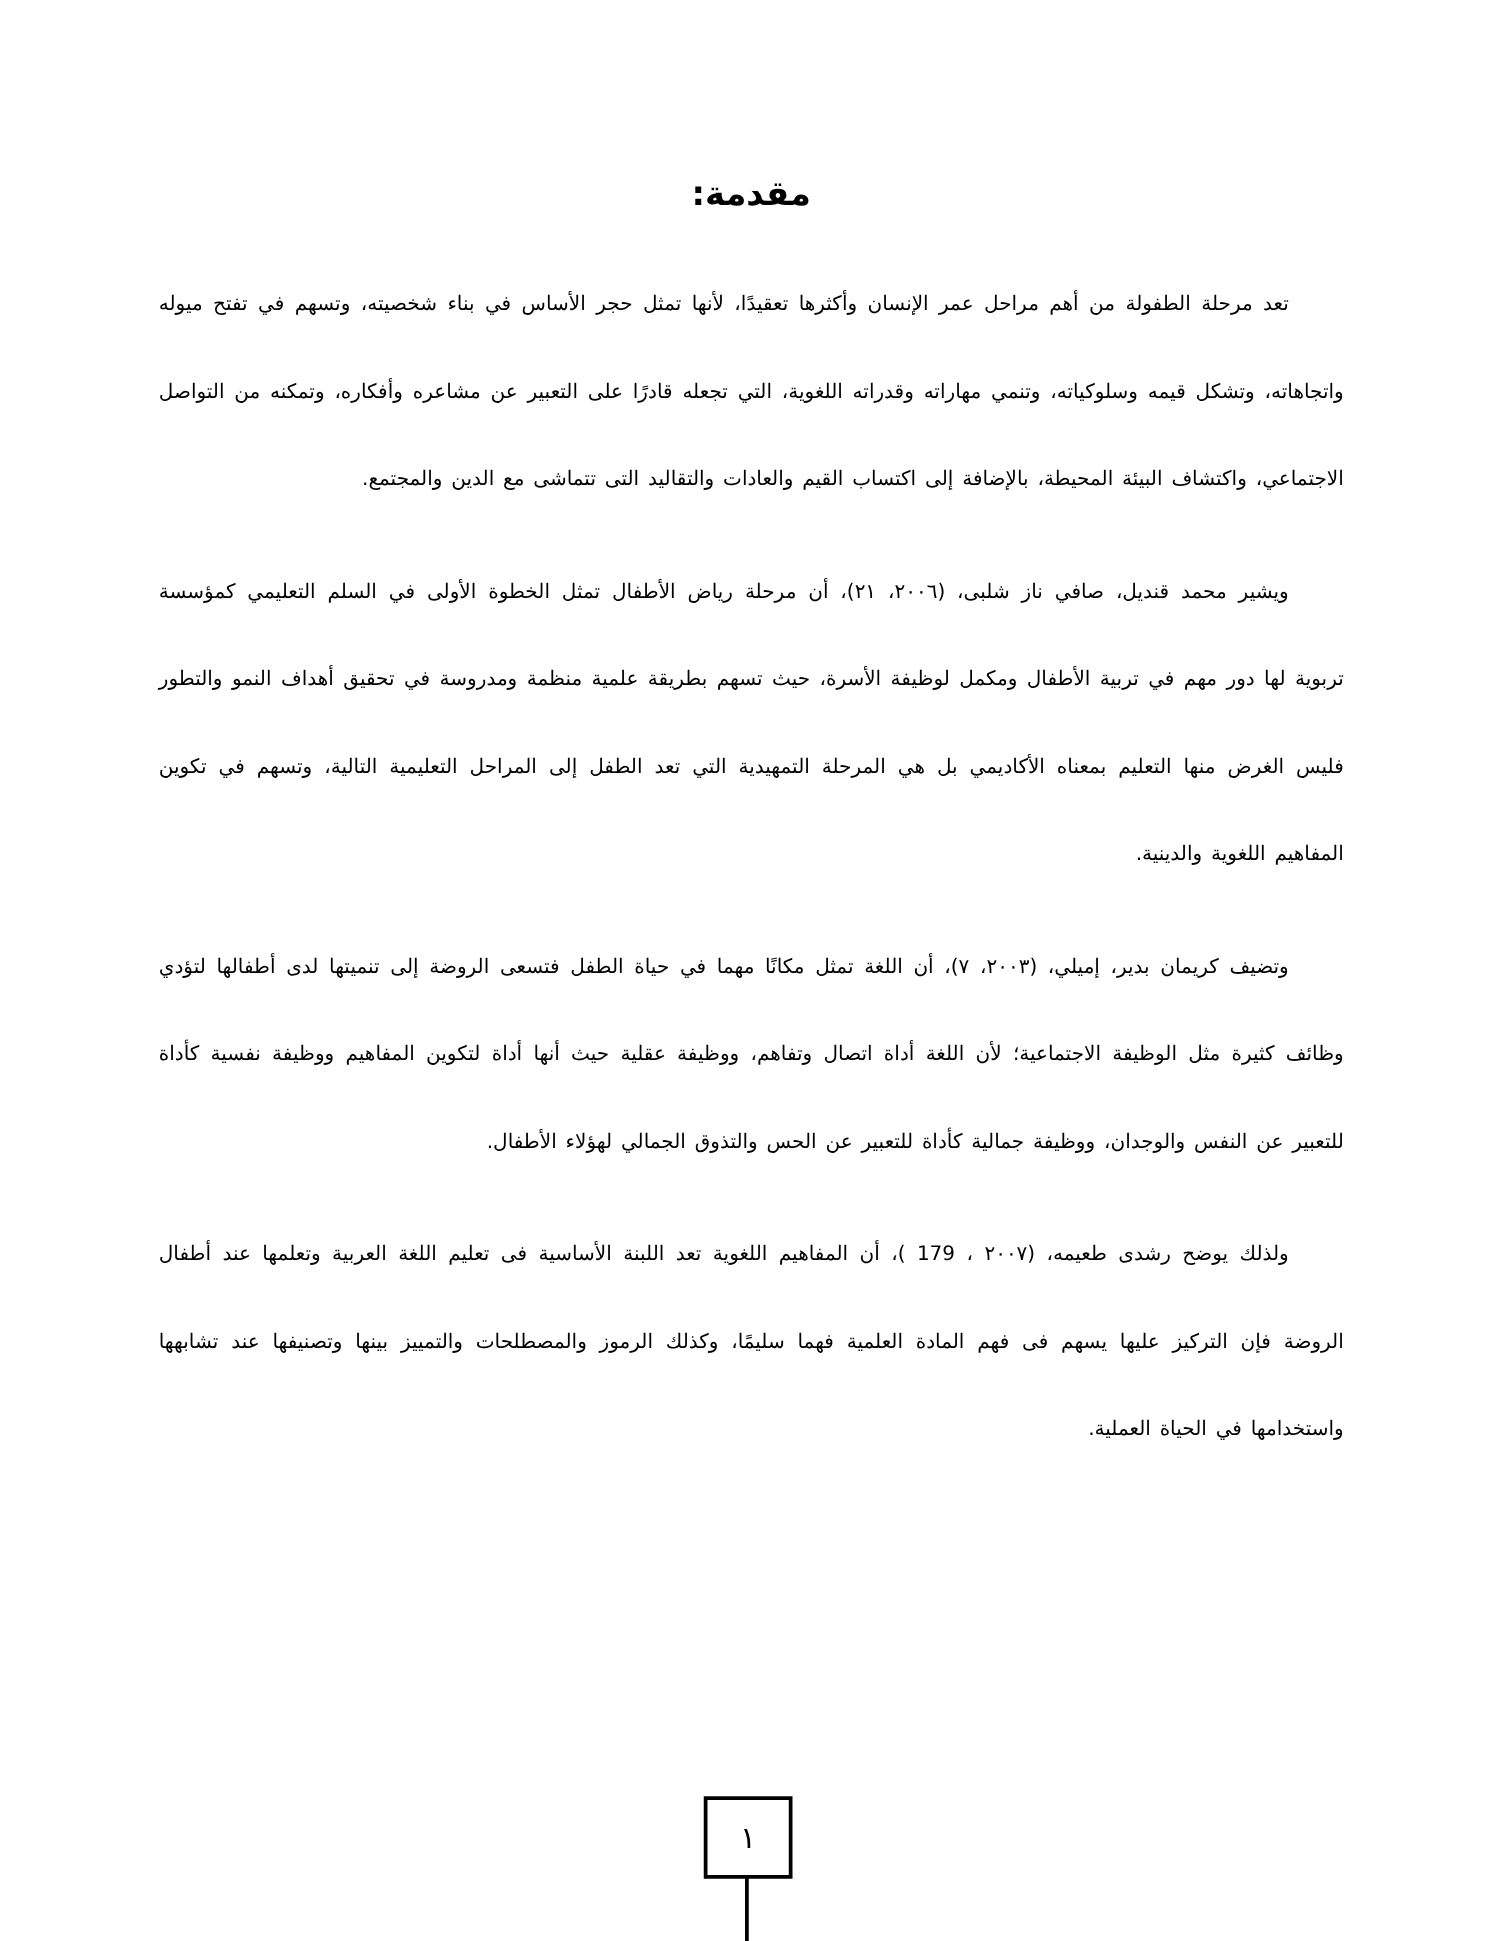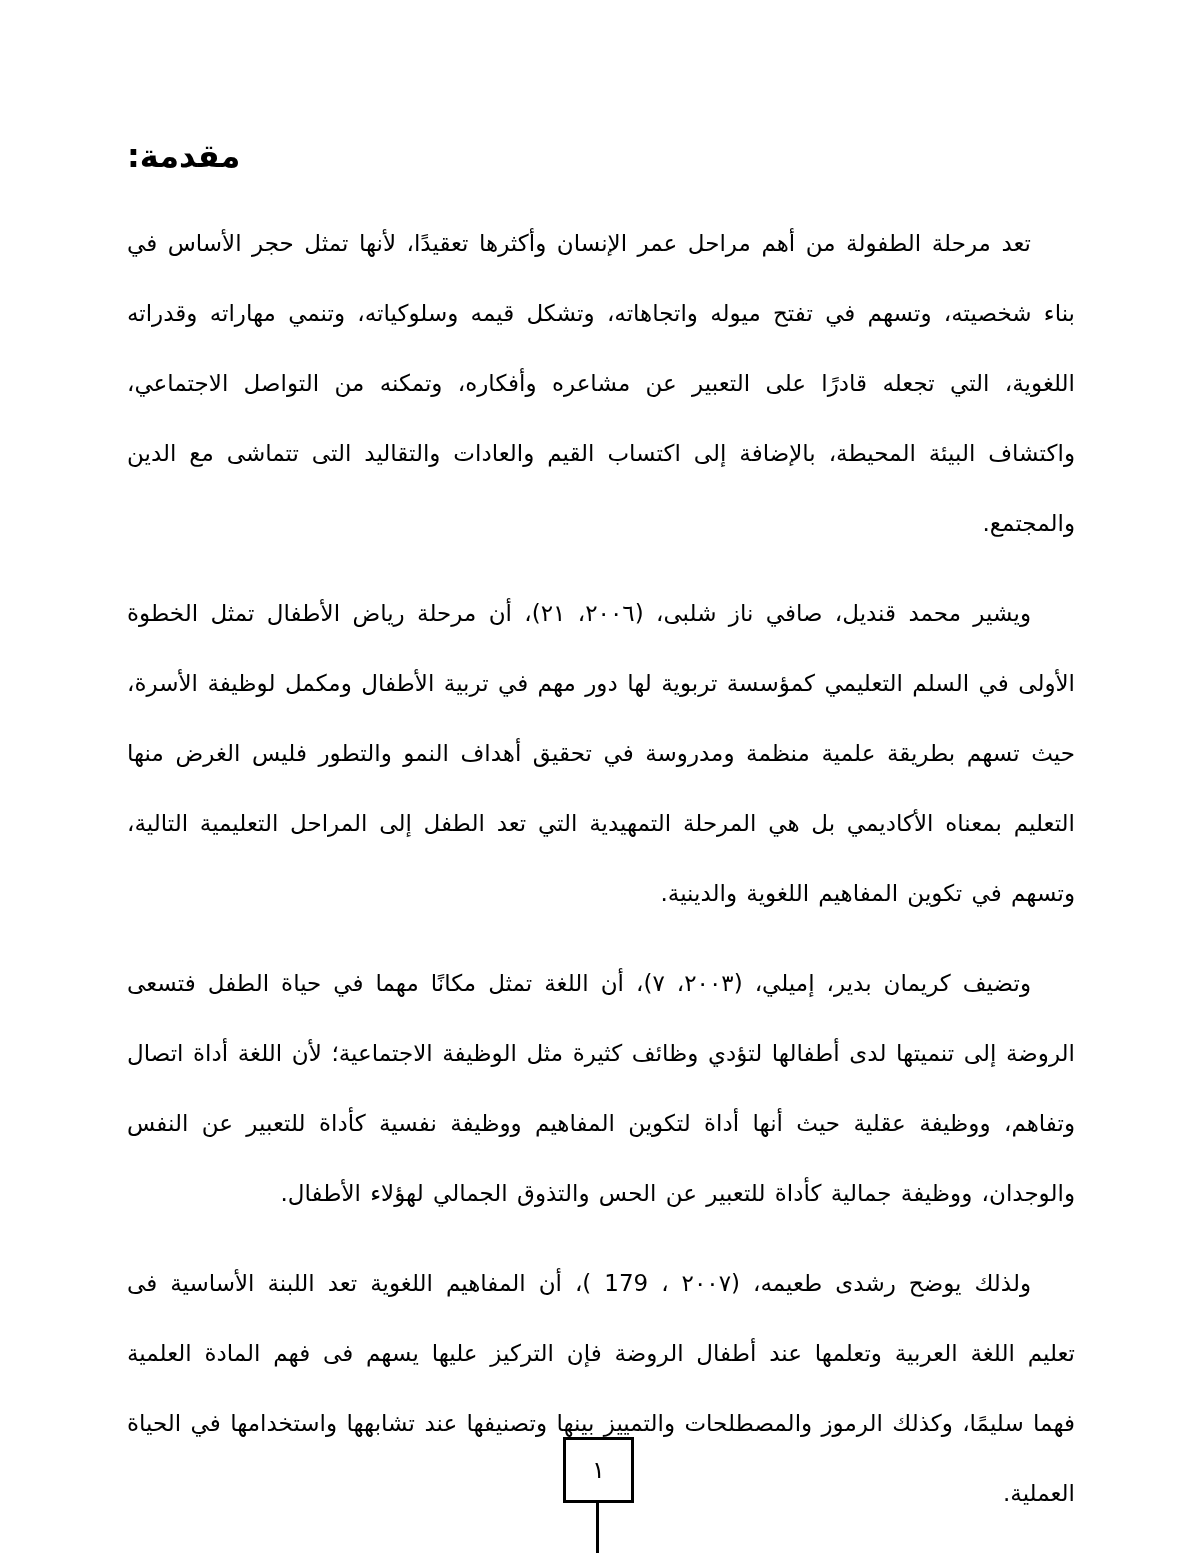--- a/index.html
+++ b/index.html
@@ -17,28 +17,28 @@
     font-family: "DejaVu Sans", sans-serif;
     overflow: hidden;
   }
   .content {
     position: absolute;
     top: 138px;
     right: 125px;
     width: 948px;
   }
   .heading {
-    font-size: 32px;
+    font-size: 27px;
     font-weight: bold;
     line-height: 36px;
     margin: 0 0 34px 0;
-    text-align: left;
+    text-align: center;
   }
   .para {
-    font-size: 23px;
+    font-size: 16px;
     line-height: 70px;
     text-align: justify;
     text-align-last: right;
     text-indent: 44px;
     word-spacing: 2px;
     margin: 0 0 20px 0;
   }
   .pagenum-box {
     position: absolute;
     top: 1437px;

